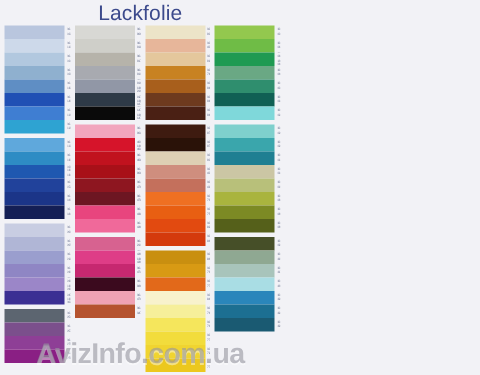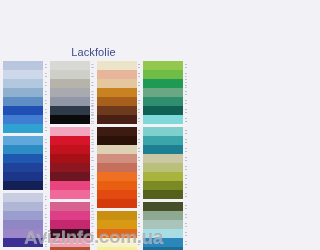--- a/index.html
+++ b/index.html
@@ -6,25 +6,24 @@
   body{
     width:187px;height:250px;
     background:#f2f2f6;
     font-family:"Liberation Sans", sans-serif;
     overflow:hidden;
     position:relative;
   }
   #page-title{
     text-align:center;
     color:#3c4a8c;
-    font-size:11px;
+    font-size:14px;
     line-height:16px;
     height:17px;
     letter-spacing:0.1px;
-    margin-top:44px;
   }
   #columns{
     display:flex;
     width:187px;
     height:233px;
     box-sizing:border-box;
   }
   .column{
     width:46.75px;
     display:flex;

